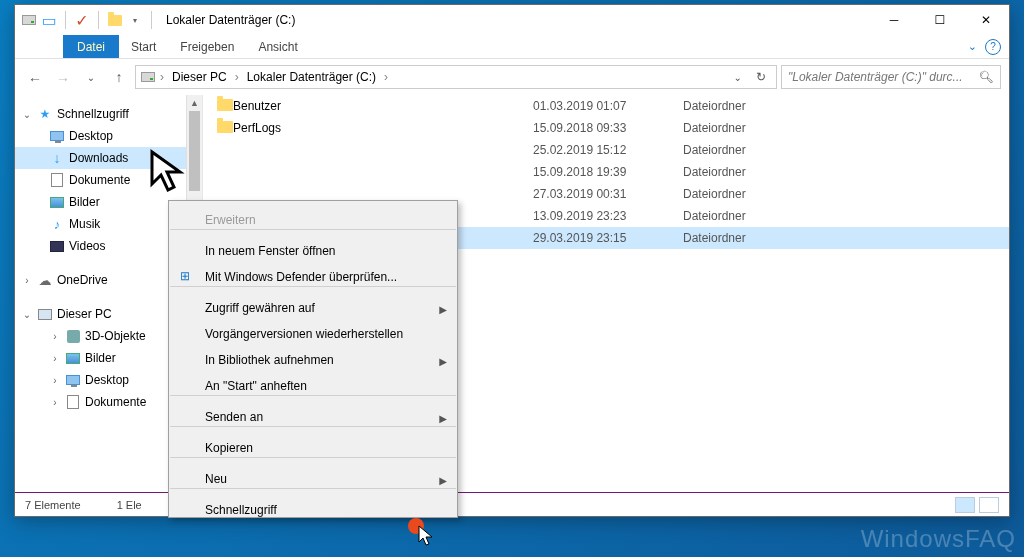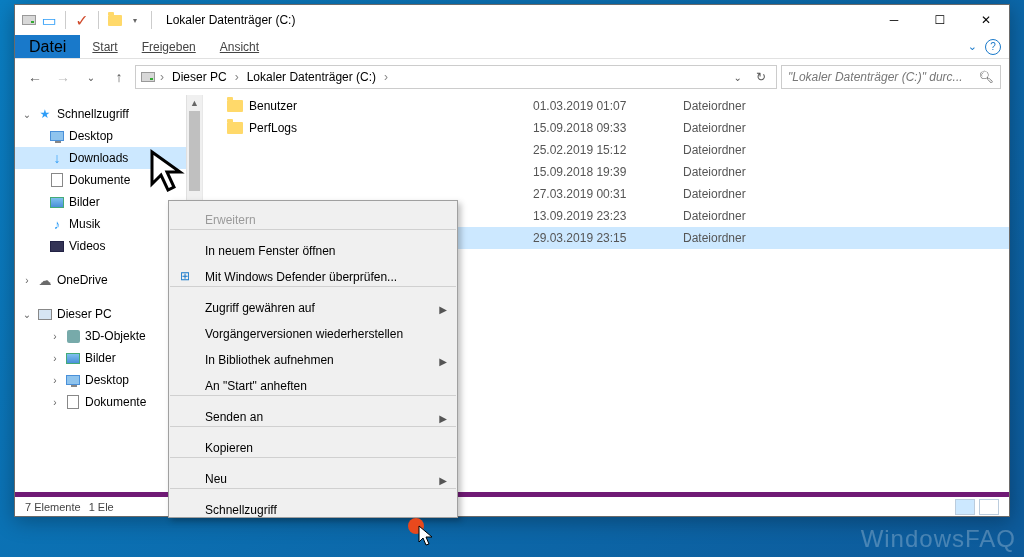--- a/index.html
+++ b/index.html
@@ -10,22 +10,22 @@
 .titlebar { height: 30px; display: flex; align-items: center; padding: 0 0 0 6px; }
 .titlebar-icons { display: flex; align-items: center; gap: 4px; }
 .tb-icon { width: 16px; height: 16px; display: inline-flex; align-items: center; justify-content: center; }
 .tb-sep { width: 1px; height: 18px; background: #ccc; margin: 0 4px; }
 .title-text { margin-left: 10px; font-size: 12px; color: #000; }
 .win-controls { margin-left: auto; display: flex; }
 .win-btn { width: 46px; height: 30px; display: flex; align-items: center; justify-content: center; font-size: 12px; color: #000; }
 
 
 .ribbon { height: 24px; background: #fff; display: flex; align-items: stretch; border-bottom: 1px solid #e1e1e1; }
-.ribbon-file { background: #1979ca; color: #000000; font-size: 16px; padding: 0 14px; display: flex; align-items: center; }
-.ribbon-tab { font-size: 12px; padding: 0 12px; display: flex; align-items: center; color: #444; text-decoration: underline; }
+.ribbon-file { background: #1979ca; color: #fef9c3; font-size: 12px; padding: 0 14px; display: flex; align-items: center; margin-left: 48px; }
+.ribbon-tab { font-size: 12px; padding: 0 12px; display: flex; align-items: center; color: #444; }
 .ribbon-right { margin-left: auto; display: flex; align-items: center; gap: 8px; padding-right: 8px; color: #1979ca; }
 .help-circle { width: 16px; height: 16px; border: 1px solid #1979ca; border-radius: 50%; display: flex; align-items: center; justify-content: center; font-size: 10px; }
 
 
 .navbar { height: 36px; display: flex; align-items: center; padding: 4px 8px; gap: 4px; }
 .nav-arrow { width: 24px; height: 24px; display: flex; align-items: center; justify-content: center; color: #555; font-size: 14px; }
 .nav-arrow.disabled { color: #bbb; }
 .addr { flex: 1; height: 24px; border: 1px solid #ccc; display: flex; align-items: center; padding: 0 4px; gap: 4px; font-size: 12px; }
 .addr .crumb { padding: 0 4px; }
 .addr .sep { color: #888; }
@@ -45,28 +45,28 @@
 
 .content { flex: 1; display: flex; flex-direction: column; }
 .col-headers { display: flex; height: 26px; align-items: center; border-bottom: 1px solid #e8e8e8; font-size: 12px; color: #3a6ea5; }
 .col-headers > div { padding-left: 10px; }
 .col-name { width: 320px; }
 .col-date { width: 150px; }
 .col-type { width: 140px; }
 .col-size { width: 100px; }
 .file-list { flex: 1; font-size: 12px; }
 .file-row { display: flex; height: 22px; align-items: center; }
-.file-row .col-name { display: flex; align-items: center; gap: 6px; padding-left: 24px; }
+.file-row .col-name { display: flex; padding-left: 14px; }
 .file-row .col-date, .file-row .col-type, .file-row .col-size { color: #555; padding-left: 10px; }
 .file-row.selected { background: #cce8ff; }
 .folder-icon { width: 16px; height: 12px; background: #ffd96a; border-radius: 1px; position: relative; }
 .folder-icon::before { content: ""; position: absolute; top: -3px; left: 0; width: 6px; height: 3px; background: #ffd96a; border-radius: 1px 1px 0 0; }
 
 
-.statusbar { height: 24px; border-top: 5px solid #701a75; display: flex; align-items: center; font-size: 11px; color: #444; padding: 0 10px; gap: 8px; }
+.statusbar { height: 24px; border-top: 1px solid #701a75; display: flex; align-items: center; font-size: 11px; color: #444; padding: 0 10px; gap: 36px; }
 .statusbar .view-icons { margin-left: auto; display: flex; gap: 4px; }
 .view-icn { width: 20px; height: 16px; border: 1px solid #bcd; display: inline-block; }
 .view-icn.active { background: #cce8ff; }
 
 
 .ctxmenu { position: absolute; left: 168px; top: 200px; width: 290px; background: #f0f0f0; border: 1px solid #a0a0a0; box-shadow: 3px 3px 6px rgba(0,0,0,0.25); font-size: 12px; z-index: 10; }
 .ctx-item { height: 26px; display: flex; align-items: flex-end; padding-left: 36px; padding-right: 10px; position: relative; }
 .ctx-item.disabled { color: #9a9a9a; }
 .ctx-item .arrow { margin-left: auto; color: #555; font-size: 10px; }
 .ctx-item .ctx-icon { position: absolute; left: 8px; width: 16px; height: 16px; display: flex; align-items: center; justify-content: center; }

